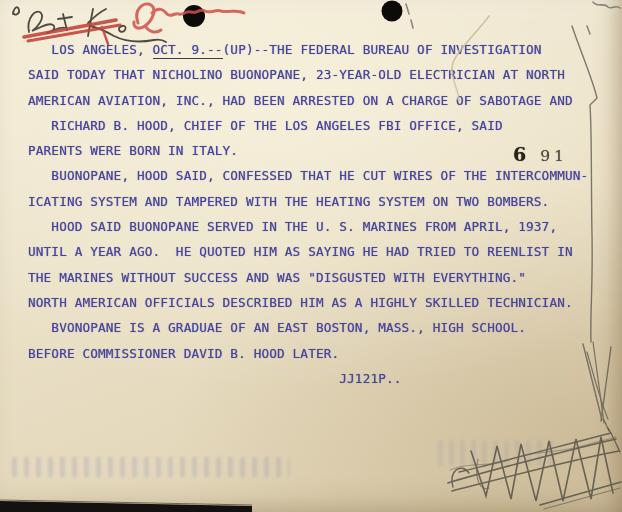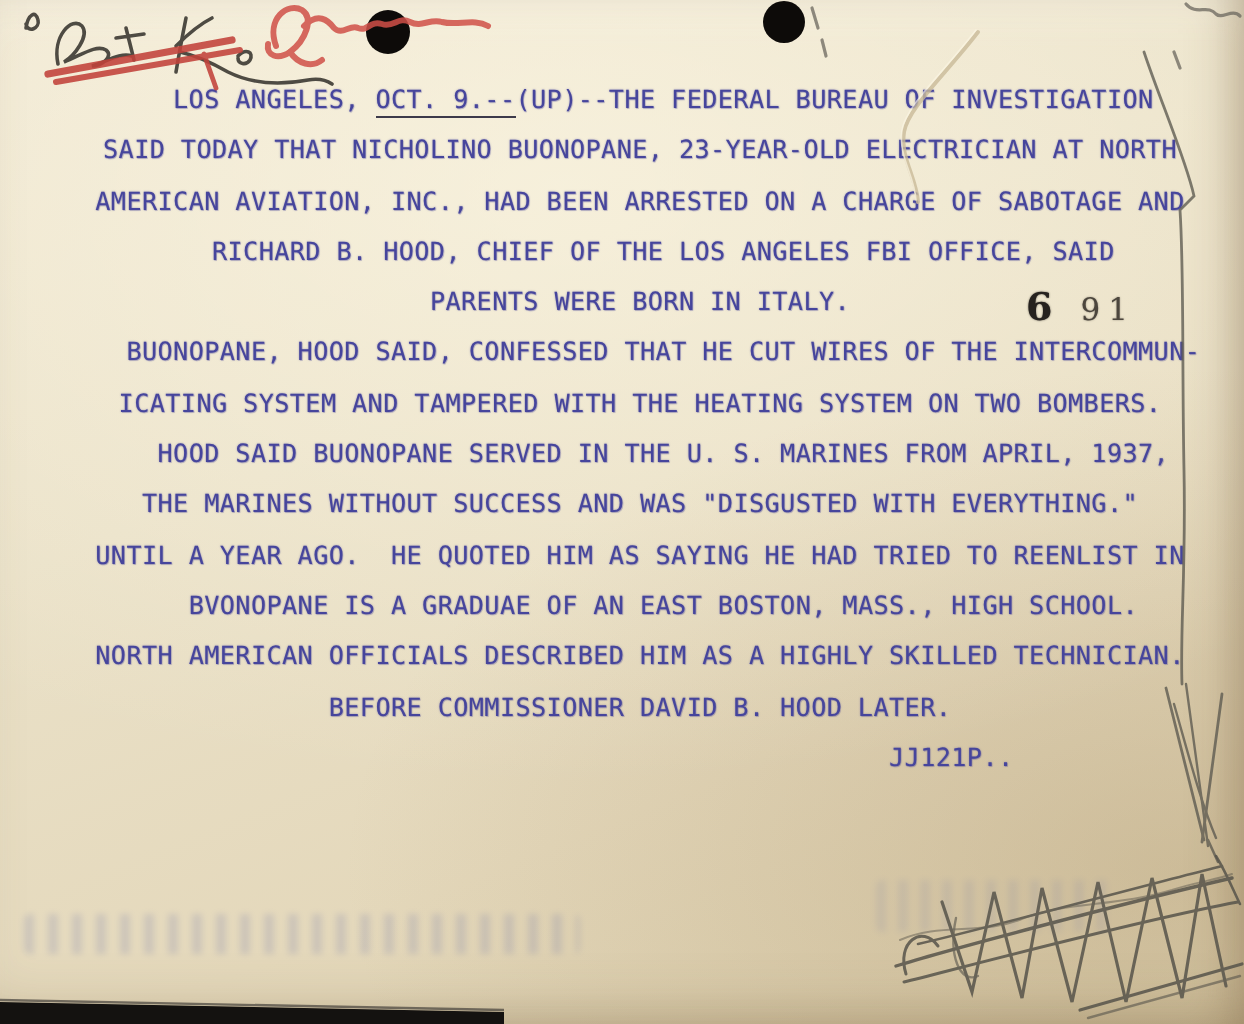--- a/index.html
+++ b/index.html
@@ -17,21 +17,20 @@
       inset 0 -22px 30px -18px rgba(110,85,50,.30),
       inset 0 18px 26px -18px rgba(255,252,240,.65);
   }
   
   .typed{
     position:absolute;left:28px;top:37px;width:584px;
     font-size:12.6px;line-height:25.3px;
     color:#46459c;
     letter-spacing:0.2px;
     text-shadow:0 0 1px rgba(66,64,150,.5), 0.4px 0.4px 0 rgba(66,64,150,.25);
-    text-align:center;
   }
   .line{white-space:pre;height:25.3px;}
   .underlined{border-bottom:1.6px solid #3d3a4a;padding-bottom:1px;}
   
   .stamp{
     position:absolute;left:513px;top:143px;
     font-family:"DejaVu Serif","Liberation Serif",serif;
     color:#2e2a26;white-space:pre;
   }
   .stamp-6{font-size:19px;font-weight:bold;color:#26221e;text-shadow:0 0 1px rgba(38,34,30,.7);}
@@ -58,24 +57,24 @@
 
   <div class="typed">
     <div class="line"><span>   LOS ANGELES, </span><span class="underlined">OCT. 9.--</span><span>(UP)--THE FEDERAL BUREAU OF INVESTIGATION</span></div>
     <div class="line">SAID TODAY THAT NICHOLINO BUONOPANE, 23-YEAR-OLD ELECTRICIAN AT NORTH</div>
     <div class="line">AMERICAN AVIATION, INC., HAD BEEN ARRESTED ON A CHARGE OF SABOTAGE AND</div>
     <div class="line">   RICHARD B. HOOD, CHIEF OF THE LOS ANGELES FBI OFFICE, SAID</div>
     <div class="line">PARENTS WERE BORN IN ITALY.</div>
     <div class="line">   BUONOPANE, HOOD SAID, CONFESSED THAT HE CUT WIRES OF THE INTERCOMMUN-</div>
     <div class="line">ICATING SYSTEM AND TAMPERED WITH THE HEATING SYSTEM ON TWO BOMBERS.</div>
     <div class="line">   HOOD SAID BUONOPANE SERVED IN THE U. S. MARINES FROM APRIL, 1937,</div>
+    <div class="line">UNTIL A YEAR AGO.  HE QUOTED HIM AS SAYING HE HAD TRIED TO REENLIST IN</div>
     <div class="line">THE MARINES WITHOUT SUCCESS AND WAS "DISGUSTED WITH EVERYTHING."</div>
-    <div class="line">UNTIL A YEAR AGO.  HE QUOTED HIM AS SAYING HE HAD TRIED TO REENLIST IN</div>
+    <div class="line">NORTH AMERICAN OFFICIALS DESCRIBED HIM AS A HIGHLY SKILLED TECHNICIAN.</div>
     <div class="line">   BVONOPANE IS A GRADUAE OF AN EAST BOSTON, MASS., HIGH SCHOOL.</div>
-    <div class="line">NORTH AMERICAN OFFICIALS DESCRIBED HIM AS A HIGHLY SKILLED TECHNICIAN.</div>
     <div class="line">BEFORE COMMISSIONER DAVID B. HOOD LATER.</div>
     <div class="line">                                        JJ121P..</div>
   </div>
 
   <div class="stamp"><span class="stamp-6">6</span><span class="stamp-91">91</span></div>
 
   <svg class="overlay" width="622" height="512" viewBox="0 0 622 512">
 
     <circle cx="194" cy="16" r="11" fill="#0d0b09"></circle>
     <circle cx="392" cy="11" r="10.5" fill="#0d0b09"></circle>

